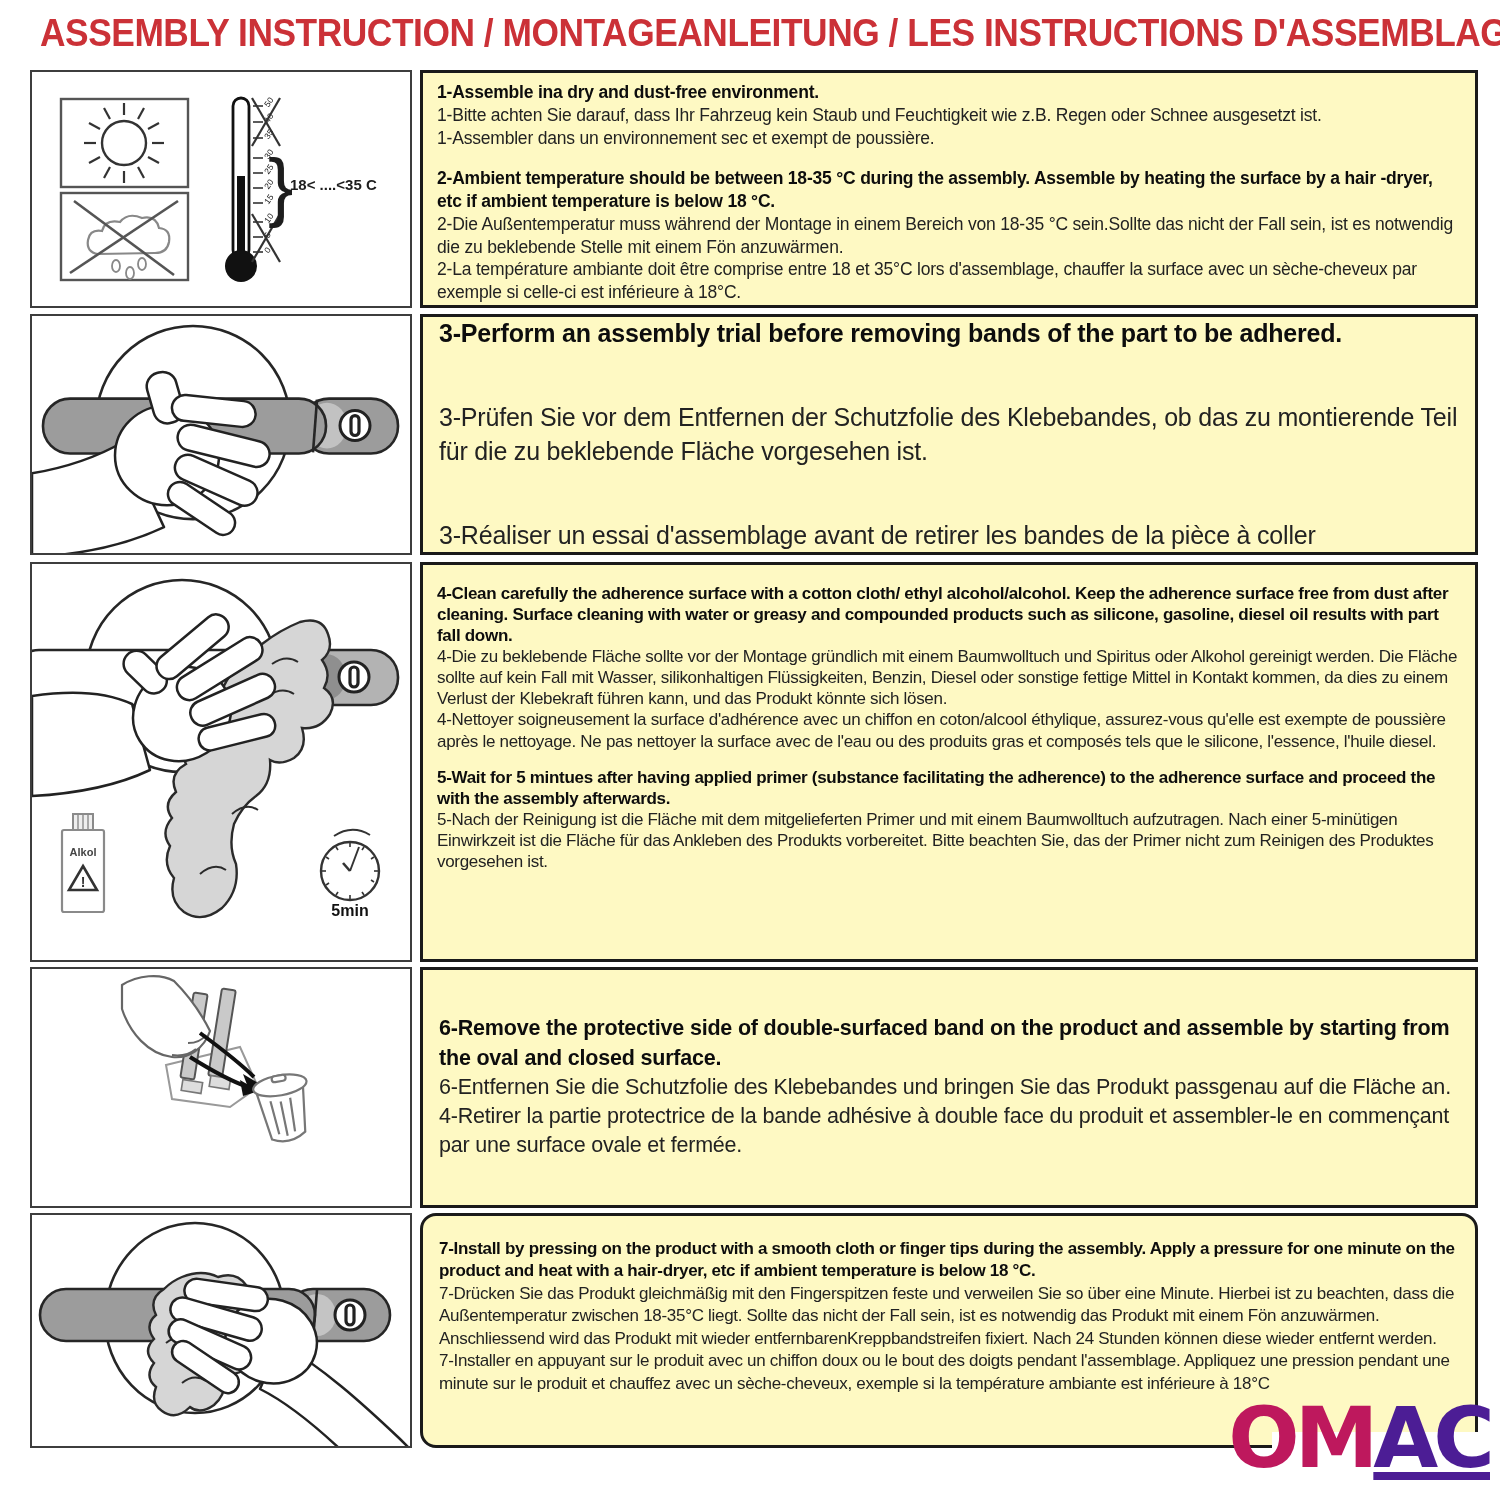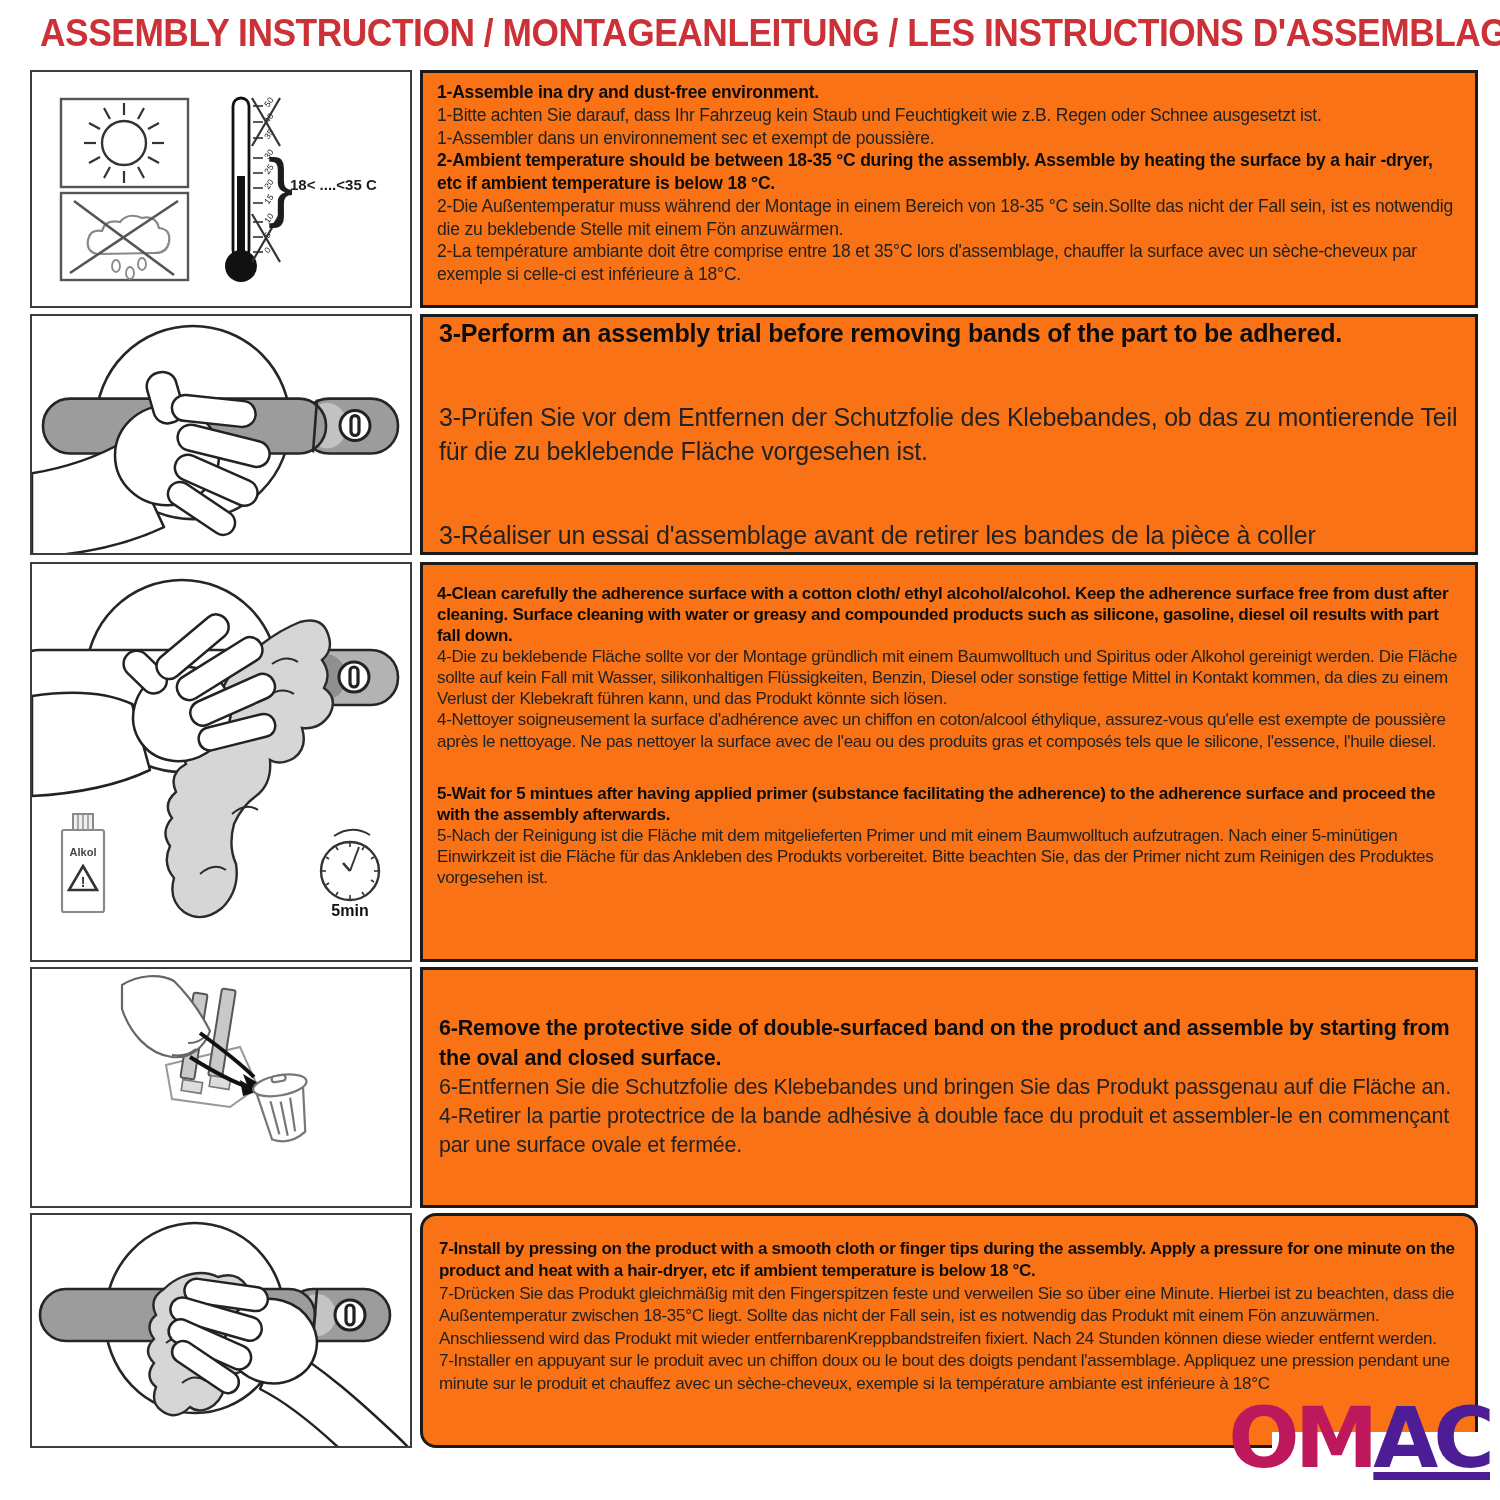--- a/index.html
+++ b/index.html
@@ -6,28 +6,28 @@
   .page{position:relative;width:1500px;height:1500px;background:#fff;overflow:hidden;
         font-family:"Liberation Sans","DejaVu Sans",sans-serif;}
   .title{position:absolute;left:40px;top:12px;margin:0;font-size:38px;font-weight:bold;
          color:#cb3137;letter-spacing:-0.5px;white-space:nowrap;
          transform:scaleX(0.93);transform-origin:left center;}
   .row{position:absolute;left:30px;width:1448px;}
   .illus{position:absolute;left:0;top:0;bottom:0;width:382px;border:2px solid #3d3d3d;
          background:#fff;box-sizing:border-box;}
   .illus svg{display:block;width:100%;height:100%;}
   .text{position:absolute;left:390px;top:0;bottom:0;right:0;border:3px solid #1a1a1a;
-        background:#f97316;box-sizing:border-box;color:#222;}
+        background:#fef9c3;box-sizing:border-box;color:#222;}
   .text p{margin:0;}
   .b{font-weight:bold;color:#0d0d0d;}
   .t1{font-size:17.5px;line-height:1.3;padding:8px 14px;letter-spacing:-0.2px;}
-  .t1 .gap{}
+  .t1 .gap{margin-top:18px;}
   .t2{font-size:25px;line-height:1.34;padding:0 16px;display:flex;flex-direction:column;justify-content:space-between;letter-spacing:-0.2px;}
   .t3{font-size:17px;line-height:1.24;padding:18px 14px;letter-spacing:-0.3px;}
-  .t3 .gap{margin-top:31px;}
+  .t3 .gap{margin-top:15px;}
   .t4{font-size:21.5px;line-height:1.36;padding:0 16px;display:flex;flex-direction:column;justify-content:center;letter-spacing:-0.2px;}
   .t5{font-size:17px;line-height:1.32;padding:22px 16px 0;letter-spacing:-0.3px;border-radius:16px;}
   .logo-bg{position:absolute;left:1272px;top:1432px;width:228px;height:68px;background:#fff;}
   .logo{position:absolute;right:10px;top:1396px;font-size:84px;font-weight:bold;line-height:1;
         letter-spacing:-5px;font-family:"DejaVu Sans",sans-serif;}
   .logo .lb{color:#be185d;}
   .logo .lr{color:#4c1d95;text-decoration:underline;}
   text{font-family:"Liberation Sans","DejaVu Sans",sans-serif;}
 </style>
 </head>

